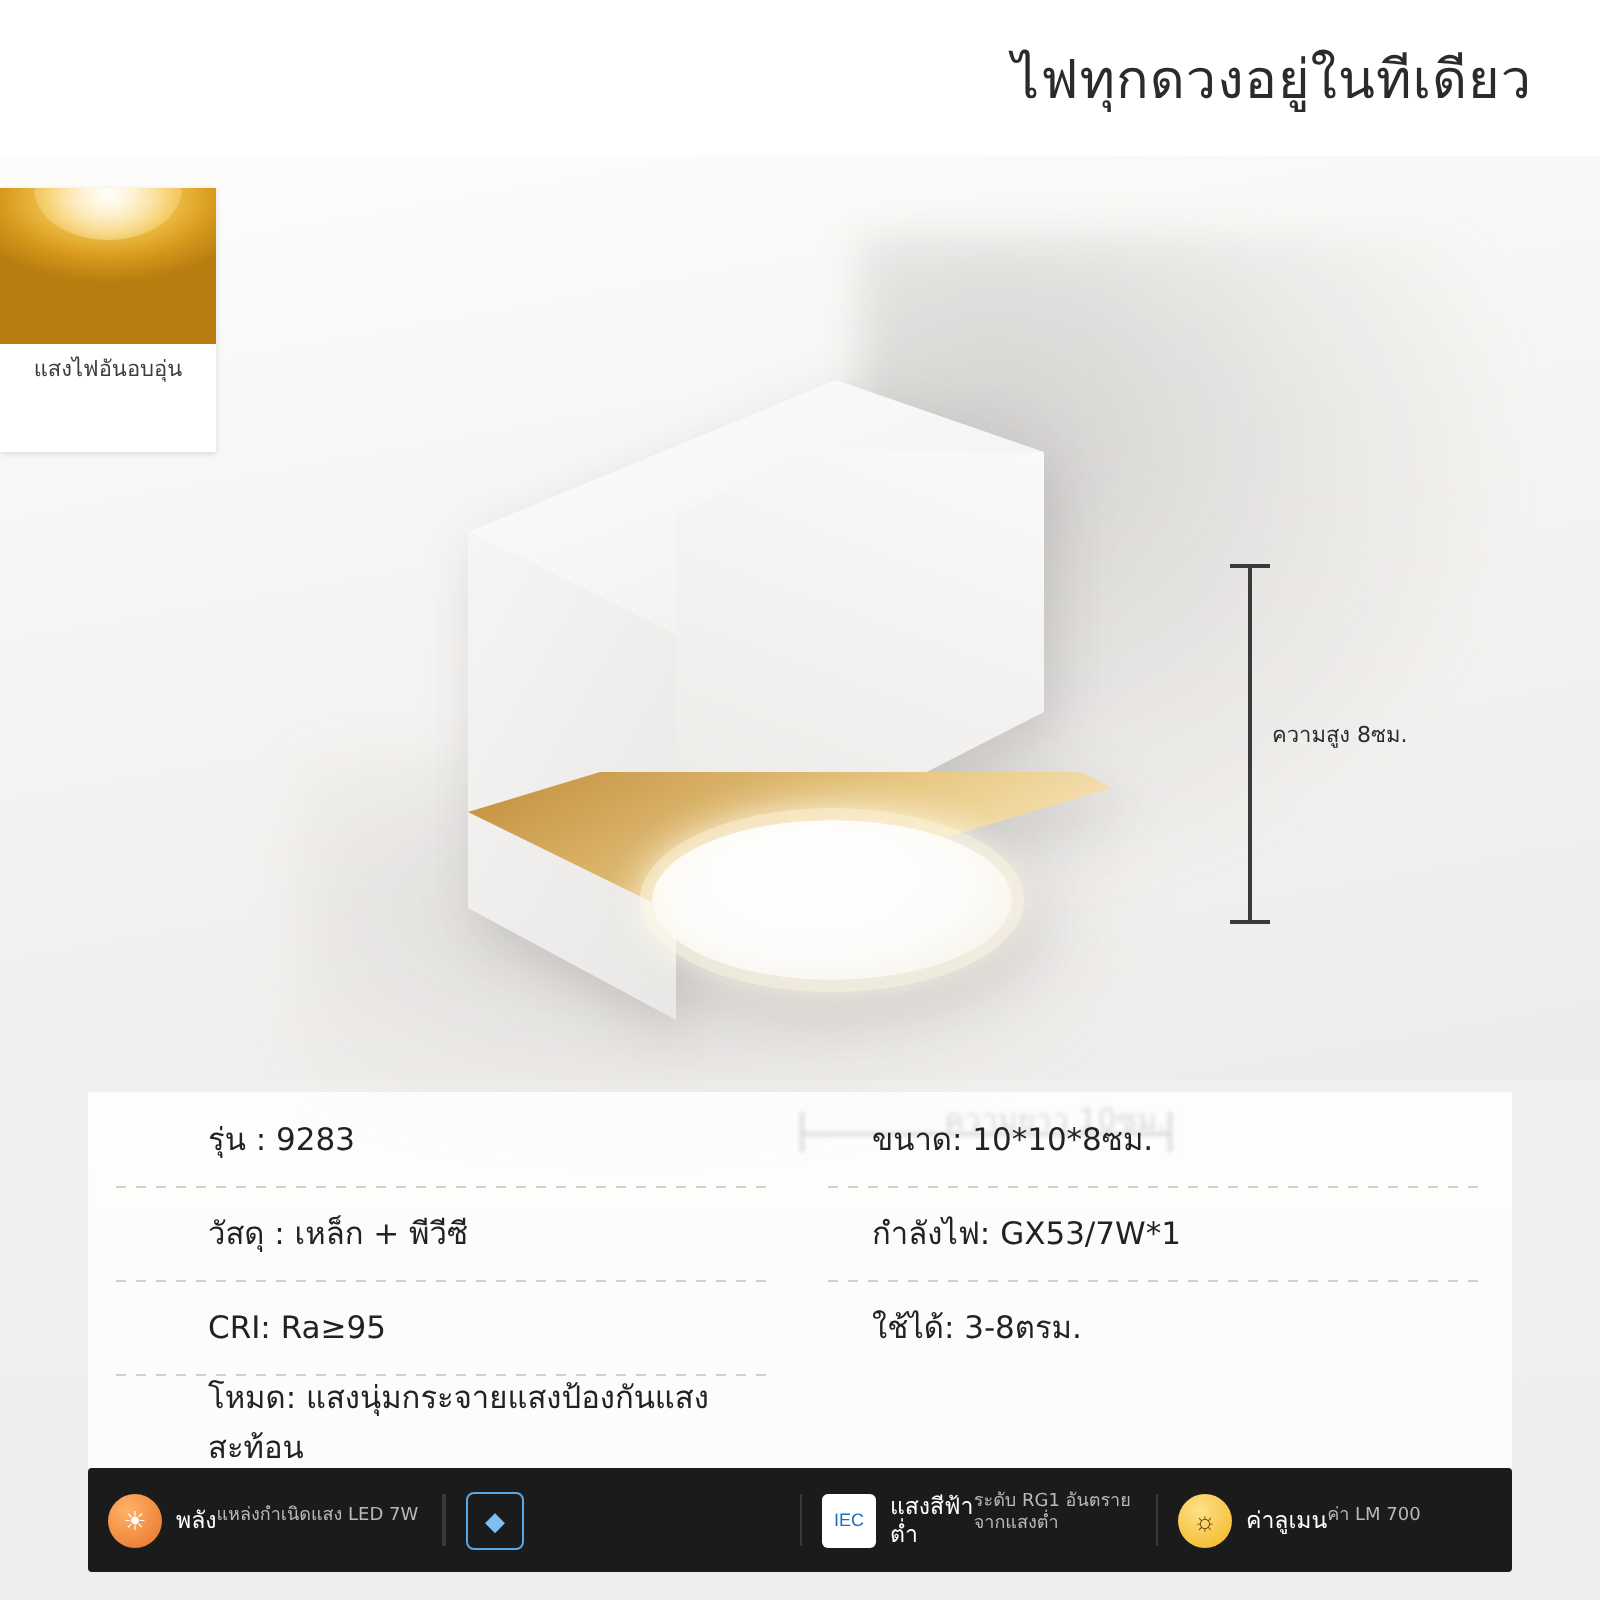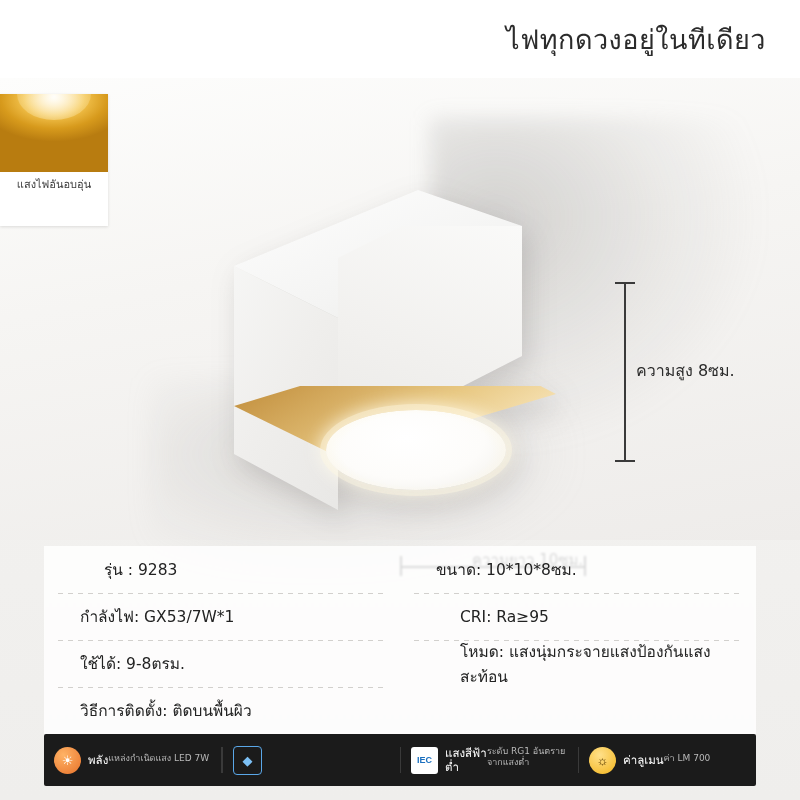--- a/index.html
+++ b/index.html
@@ -120,21 +120,21 @@
   
   .dim-v{
     position:absolute;left:624px;top:204px;width:2px;height:180px;background:#3a3a3a;
   }
   .dim-v:before,.dim-v:after{
     content:"";position:absolute;left:-9px;width:20px;height:2px;background:#3a3a3a;
   }
   .dim-v:before{top:0;}
   .dim-v:after{bottom:0;}
   .dim-v-label{
-    position:absolute;left:636px;top:280px;font-size:16px;color:#2b2b2b;
+    position:absolute;left:636px;top:280px;font-size:11px;color:#2b2b2b;
     font-family:"DejaVu Sans", sans-serif;white-space:nowrap;
   }
   .dim-h{
     position:absolute;left:400px;top:488px;width:186px;height:2px;background:#3a3a3a;
   }
   .dim-h:before,.dim-h:after{
     content:"";position:absolute;top:-10px;width:2px;height:20px;background:#3a3a3a;
   }
   .dim-h:before{left:0;}
   .dim-h:after{right:0;}
@@ -187,21 +187,21 @@
   .ic-power{background:radial-gradient(circle at 35% 30%,#ffb366,#e8722a);color:#fff;}
   .ic-cri{
     background:conic-gradient(#e23b3b,#e8a33b,#e8e23b,#5bbf4a,#3b8fe2,#8b3be2,#e23b3b);
     position:relative;
   }
   .ic-cri:after{
     content:"";position:absolute;left:50%;top:50%;transform:translate(-50%,-50%);
     width:9px;height:9px;border-radius:50%;background:#1b1b1b;
   }
   .ic-flick{background:#1b1b1b;border:1.5px solid #5aa7e8;color:#7cc0f5;transform:rotate(0deg);border-radius:4px;}
-  .ic-iec{background:#fff;color:#1a6fbf;font-size:9px;font-weight:bold;border-radius:3px;}
+  .ic-iec{background:#fff;color:#1a6fbf;font-size:9px;font-weight:normal;border-radius:3px;}
   .ic-lumen{background:radial-gradient(circle at 40% 30%,#ffe08a,#f3b51e);color:#5a3c00;}
   .feat-txt{display:flex;flex-direction:row;line-height:1.25;}
   .feat-t{font-size:11.5px;color:#ffffff;font-family:"DejaVu Sans", sans-serif;}
   .feat-s{font-size:9px;color:#b9b9b9;font-family:"DejaVu Sans", sans-serif;}
   .feat-div{width:1px;height:26px;background:#3a3a3a;}
 </style>
 </head>
 <body>
 
 <div id="page">
@@ -233,27 +233,27 @@
   <div class="swatch">
     <div class="swatch-img"></div>
     <div class="swatch-label">แสงไฟอันอบอุ่น</div>
   </div>
 
   <div class="spec">
     <div class="spec-grid">
       <div class="spec-cell">รุ่น : 9283</div>
       <div class="spec-cell col2">ขนาด: 10*10*8ซม.</div>
 
+      <div class="spec-cell">วัสดุ : เหล็ก + พีวีซี</div>
       <div class="spec-cell col2">กำลังไฟ: GX53/7W*1</div>
 
       <div class="spec-cell">CRI: Ra≥95</div>
-      <div class="spec-cell col2">ใช้ได้: 9-8ตรม.</div>
+      <div class="spec-cell col2">ใช้ได้: 3-8ตรม.</div>
 
       <div class="spec-cell">โหมด: แสงนุ่มกระจายแสงป้องกันแสงสะท้อน</div>
-      <div class="spec-cell col2">วิธีการติดตั้ง: ติดบนพื้นผิว</div>
     </div>
   </div>
 
   <div class="featbar">
     <div class="feat">
       <div class="feat-ic ic-power">☀</div>
       <div class="feat-txt">
         <span class="feat-t">พลัง</span>
         <span class="feat-s">แหล่งกำเนิดแสง LED 7W</span>
       </div>

